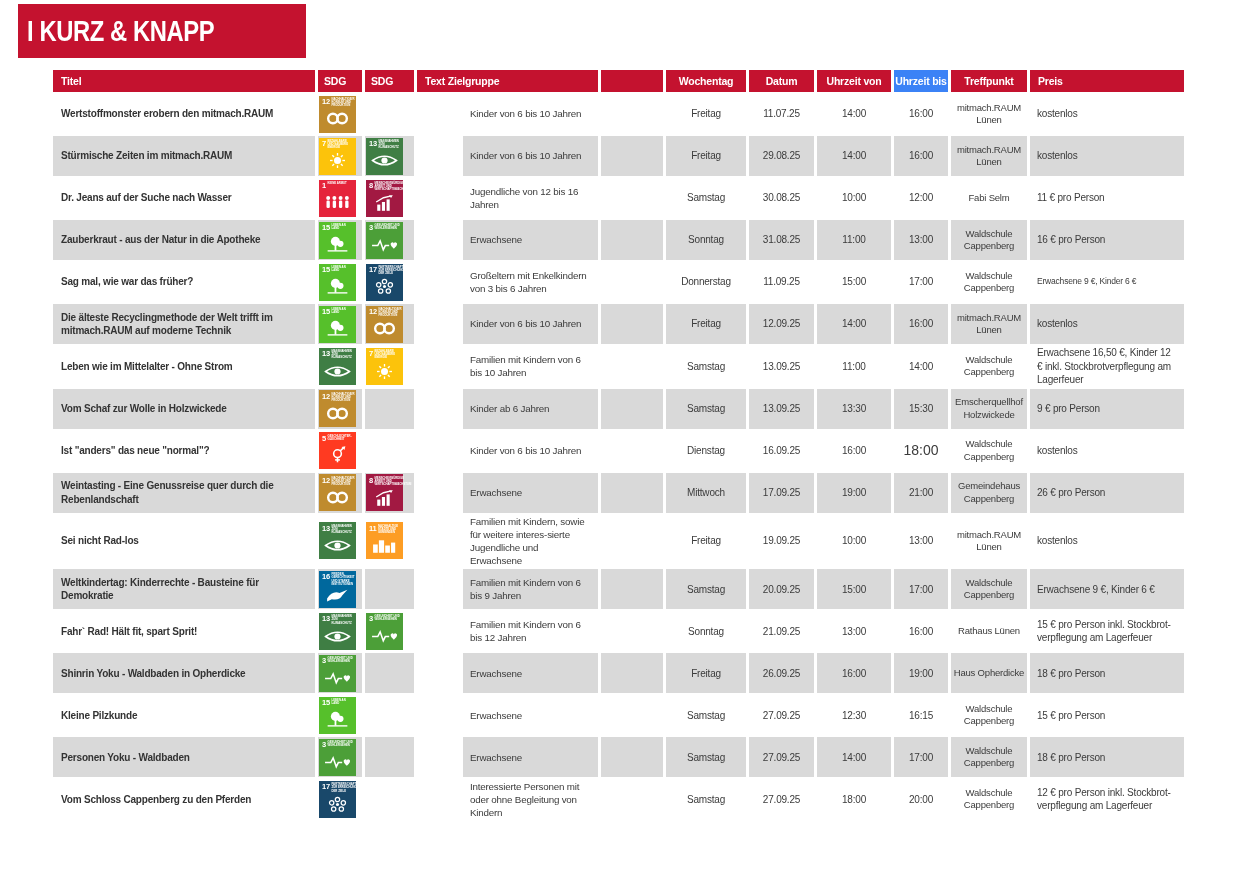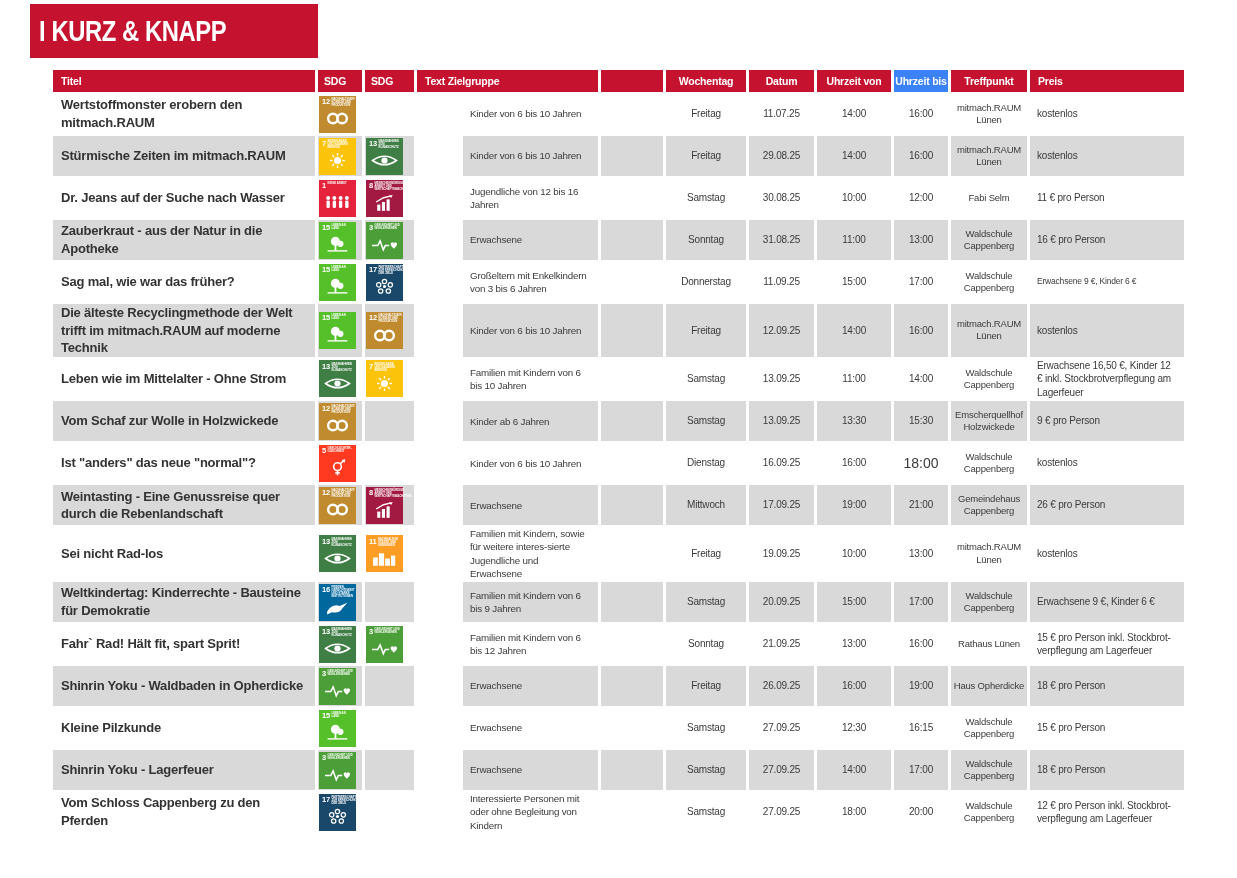--- a/index.html
+++ b/index.html
@@ -1,35 +1,35 @@
 <!DOCTYPE html>
 <html><head>
 <meta charset="utf-8">
 <style>
   html,body{margin:0;padding:0;background:#fff;}
   body{width:1237px;height:878px;position:relative;overflow:hidden;
        font-family:"Liberation Sans",sans-serif;color:#3b3b3b;-webkit-font-smoothing:antialiased;}
 
   
-  .banner{position:absolute;left:30px;top:4px;width:288px;height:54px;display:flex;align-items:center;}
+  .banner{position:absolute;left:18px;top:4px;width:288px;height:54px;display:flex;align-items:center;}
   .banner .txt{color:#fff;font-weight:bold;font-size:29px;white-space:nowrap;
                transform:scaleX(.82);transform-origin:left center;padding-left:11px;letter-spacing:-.5px;}
 
   
   .table{position:absolute;left:53px;top:70px;width:1131px;display:flex;flex-direction:column;row-gap:2px;}
   .row{display:grid;column-gap:3px;min-height:40px;
        grid-template-columns:262px 44px 49px 181px 62px 80px 65px 74px 54px 76px 154px;}
   .row.header{min-height:22px;}
   .row.header .cell{color:#fff;font-weight:bold;font-size:10.5px;letter-spacing:-.2px;}
   .row.shaded .cell{background:#d9d9d9;}
 
   .cell{display:flex;align-items:center;font-size:10px;line-height:1.35;letter-spacing:-.2px;box-sizing:border-box;}
   .cell.left{padding-left:8px;padding-right:9px;text-align:left;}
   .cell.center{justify-content:center;text-align:center;padding:2px 2px;}
-  .cell.titel{font-weight:bold;font-size:13px;color:#333;}
+  .cell.titel{font-weight:bold;font-size:10px;color:#333;}
   .cell.ziel{padding-left:7px;font-size:9.8px;margin-left:46px;}
   .cell.treffpunkt{font-size:9.5px;line-height:1.3;}
   .cell.preis{padding-left:7px;}
   .cell.preis.small{font-size:8.5px;}
   .cell.big{font-size:14px;letter-spacing:0;}
 
   .row.header .cell.center{padding:0;}
   .row.header .col-sdg1,.row.header .col-sdg2{padding-left:6px;}
 
   
@@ -638,21 +638,21 @@
       <div class="cell left ziel">Erwachsene</div>
       <div class="cell spacer"></div>
       <div class="cell center wochentag">Samstag</div>
       <div class="cell center datum">27.09.25</div>
       <div class="cell center uhrzeit_von">12:30</div>
       <div class="cell center uhrzeit_bis">16:15</div>
       <div class="cell center treffpunkt">Waldschule Cappenberg</div>
       <div class="cell left preis">15 € pro Person</div>
     </div>
     <div class="row shaded">
-      <div class="cell left titel">Shinrin Yoku - Lagerfeuer</div>
+      <div class="cell left titel">Personen Yoku - Waldbaden</div>
       <div class="cell sdg">
         <div class="sdg-icon" style="background: rgb(76, 159, 56);">
           <div class="sdg-head">
             <span class="sdg-num">3</span>
             <span class="sdg-label">Gesundheit und Wohlergehen</span>
           </div>
           <div class="sdg-picto">
             <svg viewBox="0 0 26 14">
               <polyline points="1,8 6.5,8 8.8,3.5 11.8,12 13.8,8 17.5,8" fill="none" stroke="#fff" stroke-width="1.5"></polyline>
               <path d="M22,11 C20,9.4 18.9,8 18.9,6.6 A1.6,1.6 0 0 1 22,6 A1.6,1.6 0 0 1 25.1,6.6 C25.1,8 24,9.4 22,11 Z" fill="#fff"></path>

